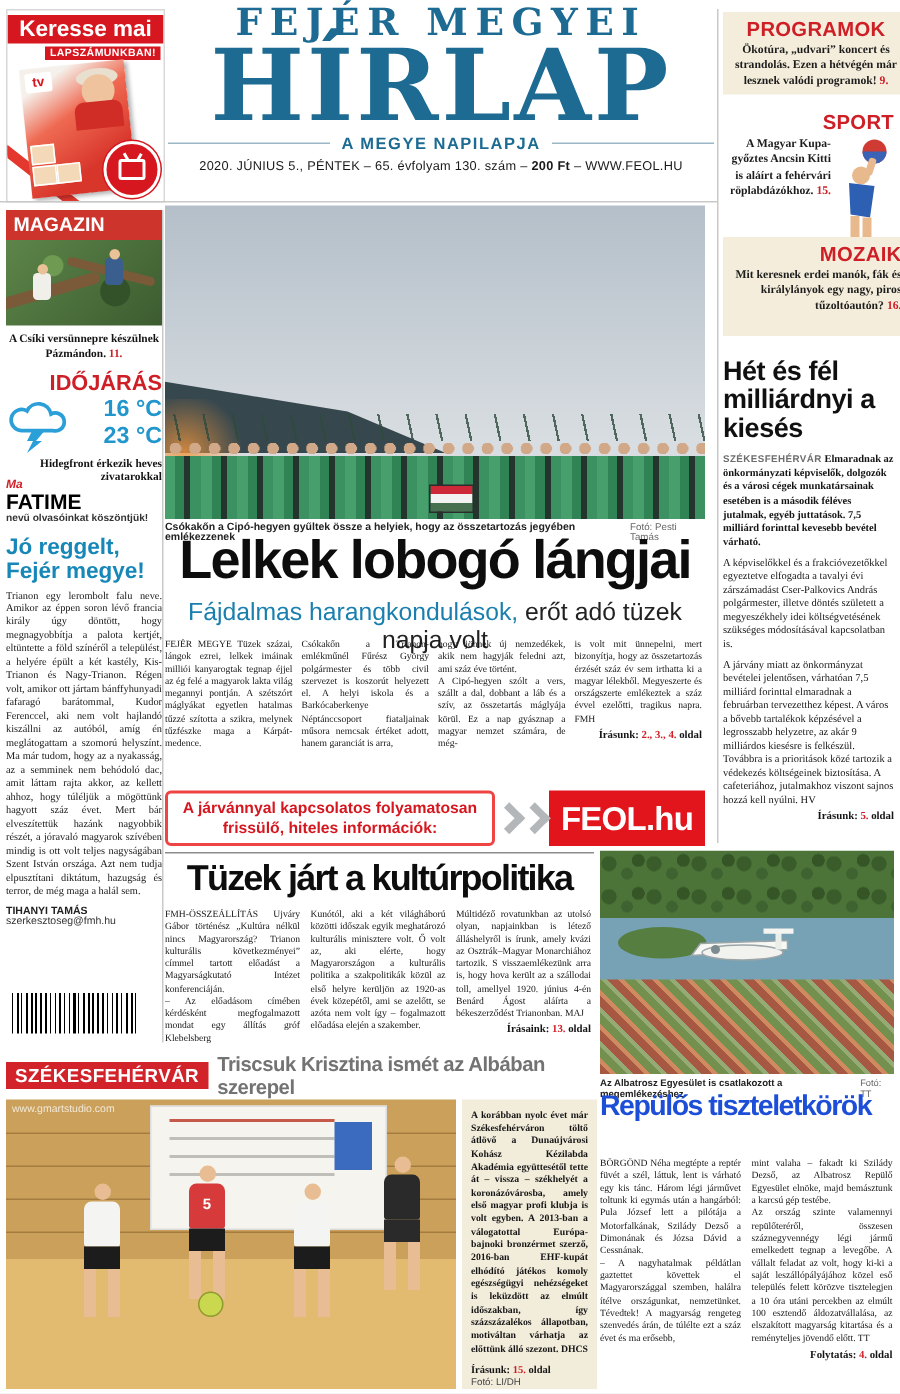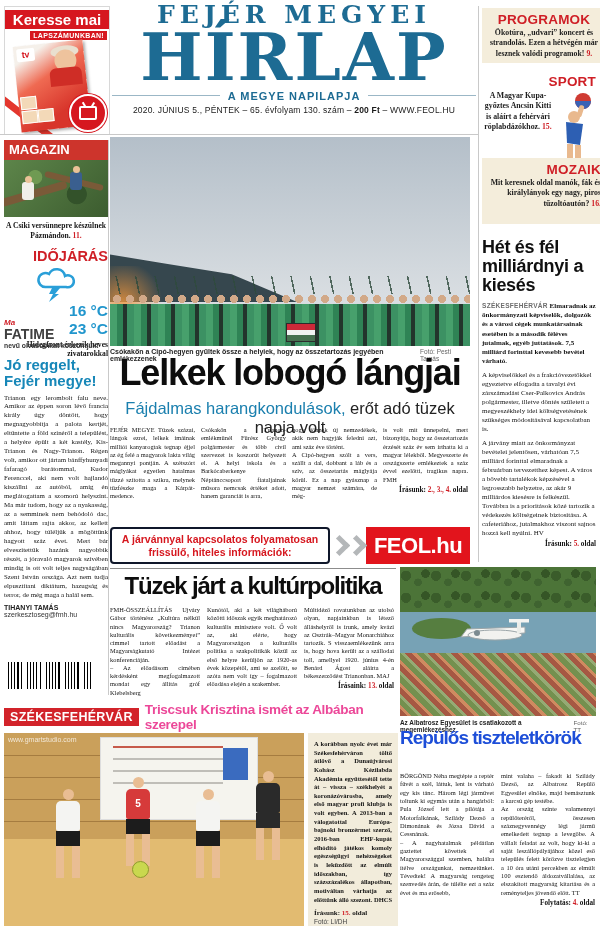--- a/index.html
+++ b/index.html
@@ -44,21 +44,21 @@
 
   
   .railbox{left:482px;width:114px;}
   .rail-title{font:bold 13.5px "Liberation Sans",sans-serif;color:#cf1f26;letter-spacing:.2px;}
   .rail-text{font:bold 7.8px/1.32 "Liberation Serif",serif;color:#1c1c1c;}
   #programok{top:8px;background:#f4eddb;padding:4px 5px;}
   #mozaik{top:158px;background:#f4eddb;padding:4px 5px;height:58px;}
   #sport{top:74px;}
   #sport .rail-title,#mozaik .rail-title{text-align:right;}
   #sport-row{display:flex;gap:2px;margin-top:2px;}
-  #sport-text{width:72px;text-align:center;}
+  #sport-text{width:72px;text-align:right;}
 
   
   #budget{left:482px;top:238px;width:114px;}
   #budget-headline{font:bold 18px/1.06 "Liberation Sans",sans-serif;color:#101010;letter-spacing:-.3px;}
   #budget .lead{margin-top:7px;font:bold 7px/1.3 "Liberation Serif",serif;}
   #budget .lead-label{font:bold 6.5px "Liberation Sans",sans-serif;color:#6d6d6d;letter-spacing:.3px;}
   #budget .bodytxt{margin-top:5px;font:7px/1.29 "Liberation Serif",serif;white-space:pre-line;}
   .refline{font:bold 7.2px "Liberation Serif",serif;text-align:right;margin-top:2px;}
 
   
@@ -67,26 +67,26 @@
   #magazin-photo{left:4px;top:160px;width:104px;height:57px;overflow:hidden;
                  background:radial-gradient(circle at 30% 30%,#6f9a52 8%,transparent 9%),
                             radial-gradient(circle at 70% 60%,#33522a 12%,transparent 13%),
                             linear-gradient(135deg,#5d854a,#3c5c2f);}
   .branch{position:absolute;background:#7a5a38;border-radius:4px;}
   .kid{position:absolute;width:12px;height:18px;border-radius:3px;}
   .kid::before{content:"";position:absolute;left:3px;top:-6px;width:7px;height:7px;border-radius:50%;background:#eac298;}
   #magazin-caption{left:4px;top:221px;width:104px;font:bold 7.6px/1.3 "Liberation Serif",serif;text-align:center;}
   #weather{left:4px;top:248px;width:104px;}
   #weather-title{text-align:right;font:bold 14.5px "Liberation Sans",sans-serif;color:#cf1f26;}
-  #weather-row{display:flex;align-items:center;flex-direction:column;}
+  #weather-row{display:flex;align-items:flex-start;}
   #weather-temps{margin-left:auto;text-align:right;font:bold 15.5px/1.15 "Liberation Sans",sans-serif;color:#2196cd;}
   #weather-note{margin-top:2px;text-align:right;font:bold 7.6px/1.25 "Liberation Serif",serif;}
   #nameday{left:4px;top:318px;width:104px;}
   #nameday-ma{font:bold italic 8px "Liberation Sans",sans-serif;color:#cf1f26;}
-  #nameday-name{font:bold 14px "Liberation Sans",sans-serif;color:#404040;line-height:1.05;}
+  #nameday-name{font:bold 14px "Liberation Sans",sans-serif;color:#000000;line-height:1.05;}
   #nameday-text{font:bold 6.8px "Liberation Sans",sans-serif;color:#333;}
   #editorial{left:4px;top:357px;width:104px;}
   #ed-title{font:bold 15px/1.05 "Liberation Sans",sans-serif;color:#1787b8;}
   #ed-body{margin-top:5px;font:6.9px/1.3 "Liberation Serif",serif;}
   #ed-author{margin-top:4px;font:bold 7px "Liberation Sans",sans-serif;color:#222;}
   #ed-mail{font:7px "Liberation Sans",sans-serif;color:#333;}
   #barcode{left:8px;top:662px;width:84px;height:27px;
            background:repeating-linear-gradient(90deg,#000 0 1px,#fff 1px 3px,#000 3px 4.5px,#fff 4.5px 6px,#000 6px 7px,#fff 7px 9.5px);}
 
   
@@ -107,38 +107,38 @@
   #lead-credit{margin-left:auto;font:6.5px "Liberation Sans",sans-serif;color:#666;font-weight:normal;}
   #lead-headline{left:110px;top:355px;width:360px;text-align:center;
                  font:bold 36px/1 "Liberation Sans",sans-serif;color:#0d0d0d;letter-spacing:-1.2px;}
   #lead-subhead{left:110px;top:399px;width:360px;text-align:center;font:16.5px "Liberation Sans",sans-serif;color:#222;}
   #lead-subhead .accent{color:#1a7fae;}
   #lead-cols{left:110px;top:426px;width:360px;height:97px;display:flex;gap:6px;overflow:hidden;}
   .lcol{width:85px;font:6.4px/1.29 "Liberation Serif",serif;text-align:justify;white-space:pre-line;}
 
   
   #feol{left:110px;top:527px;width:360px;height:37px;display:flex;align-items:stretch;}
-  #feol-left{flex:1;border:2px solid #0f172a;border-radius:4px;background:#fff;display:flex;align-items:center;justify-content:center;
+  #feol-left{flex:1;border:2px solid #ef4444;border-radius:4px;background:#fff;display:flex;align-items:center;justify-content:center;
              font:bold 10.5px/1.15 "Liberation Sans",sans-serif;color:#d6171f;text-align:center;padding:0 6px;}
   #feol-chev{width:36px;display:flex;align-items:center;justify-content:center;gap:2px;}
   .chev{width:10px;height:10px;border-top:5px solid #b4b7b9;border-right:5px solid #b4b7b9;transform:rotate(45deg);}
   #feol-right{width:104px;background:#e2141c;display:flex;align-items:center;justify-content:center;
               font:bold 22px "Liberation Sans",sans-serif;color:#fff;letter-spacing:-.5px;}
 
   
   #culture{left:110px;top:568px;width:286px;}
   #culture-headline{border-top:1px solid #8c8c8c;padding-top:5px;text-align:center;
                     font:bold 24px/1 "Liberation Sans",sans-serif;color:#0d0d0d;letter-spacing:-1.2px;}
   #culture-cols{margin-top:8px;display:flex;gap:7px;height:133px;overflow:hidden;}
   .ccol{width:90px;font:6.4px/1.29 "Liberation Serif",serif;text-align:justify;white-space:pre-line;}
 
   
   #hb-band{left:4px;top:706px;width:394px;height:22px;display:flex;align-items:center;gap:6px;}
   #hb-label{background:#d2232a;color:#fff;font:bold 12.5px "Liberation Sans",sans-serif;padding:2px 6px;letter-spacing:.3px;}
-  #hb-headline{font:bold 13.5px "Liberation Sans",sans-serif;color:#ec4899;letter-spacing:-.3px;}
+  #hb-headline{font:bold 13.5px "Liberation Sans",sans-serif;color:#737373;letter-spacing:-.3px;}
   #hb-photo{left:4px;top:733px;width:300px;height:193px;overflow:hidden;
             background:linear-gradient(#caa05b 0 55%,#e2bb71 55% 100%);}
   .plank{position:absolute;left:0;width:100%;height:1px;background:rgba(120,80,30,.45);}
   #hb-banner{position:absolute;left:32%;top:4px;width:52%;height:42%;background:#f5f4ee;border:1px solid #ddd;}
   .bline{position:absolute;left:8%;width:70%;height:2px;background:#c0beb8;}
   .bline.redl{background:#c65a4a;}
   #hb-bluebox{position:absolute;right:6%;top:12%;width:16%;height:40%;background:#3a6bbf;}
   #hb-wm{position:absolute;left:4px;top:3px;font:7px "Liberation Sans",sans-serif;color:rgba(255,255,255,.75);}
   .hp{position:absolute;}
   .hp .hd{display:block;width:11px;height:11px;border-radius:50%;background:#e9bd93;margin:0 auto;}
@@ -232,21 +232,21 @@
         <path d="M10 31 L27 33 L24 54 L11 52 Z" fill="#2d5fb3"></path>
         <rect x="11" y="53" width="6" height="17" fill="#e9b98e"></rect>
         <rect x="19" y="54" width="6" height="16" fill="#e9b98e"></rect>
       </svg>
     </div>
   </div>
 
   <div id="mozaik" class="abs railbox">
     <div class="rail-title">MOZAIK</div>
     <div class="rail-text" style="text-align:right;margin-top:1px;">
-      <span>Mit keresnek oldal manók, fák és királylányok egy nagy, piros tűzoltóautón?</span>
+      <span>Mit keresnek erdei manók, fák és királylányok egy nagy, piros tűzoltóautón?</span>
       <span class="red">16.</span>
     </div>
   </div>
 
   <div id="budget" class="abs">
     <div id="budget-headline">Hét és fél milliárdnyi a kiesés</div>
     <div class="lead">
       <span class="lead-label">SZÉKESFEHÉRVÁR</span><span> Elmaradnak az önkormányzati képviselők, dolgozók és a városi cégek munkatársainak esetében is a második féléves jutalmak, egyéb juttatások. 7,5 milliárd forinttal kevesebb bevétel várható.</span>
     </div>
     <div class="bodytxt">A képviselőkkel és a frakcióvezetőkkel egyeztetve elfogadta a tavalyi évi zárszámadást Cser-Palkovics András polgármester, illetve döntés született a megyeszékhely idei költségvetésének szükséges módosításával kapcsolatban is.</div>

